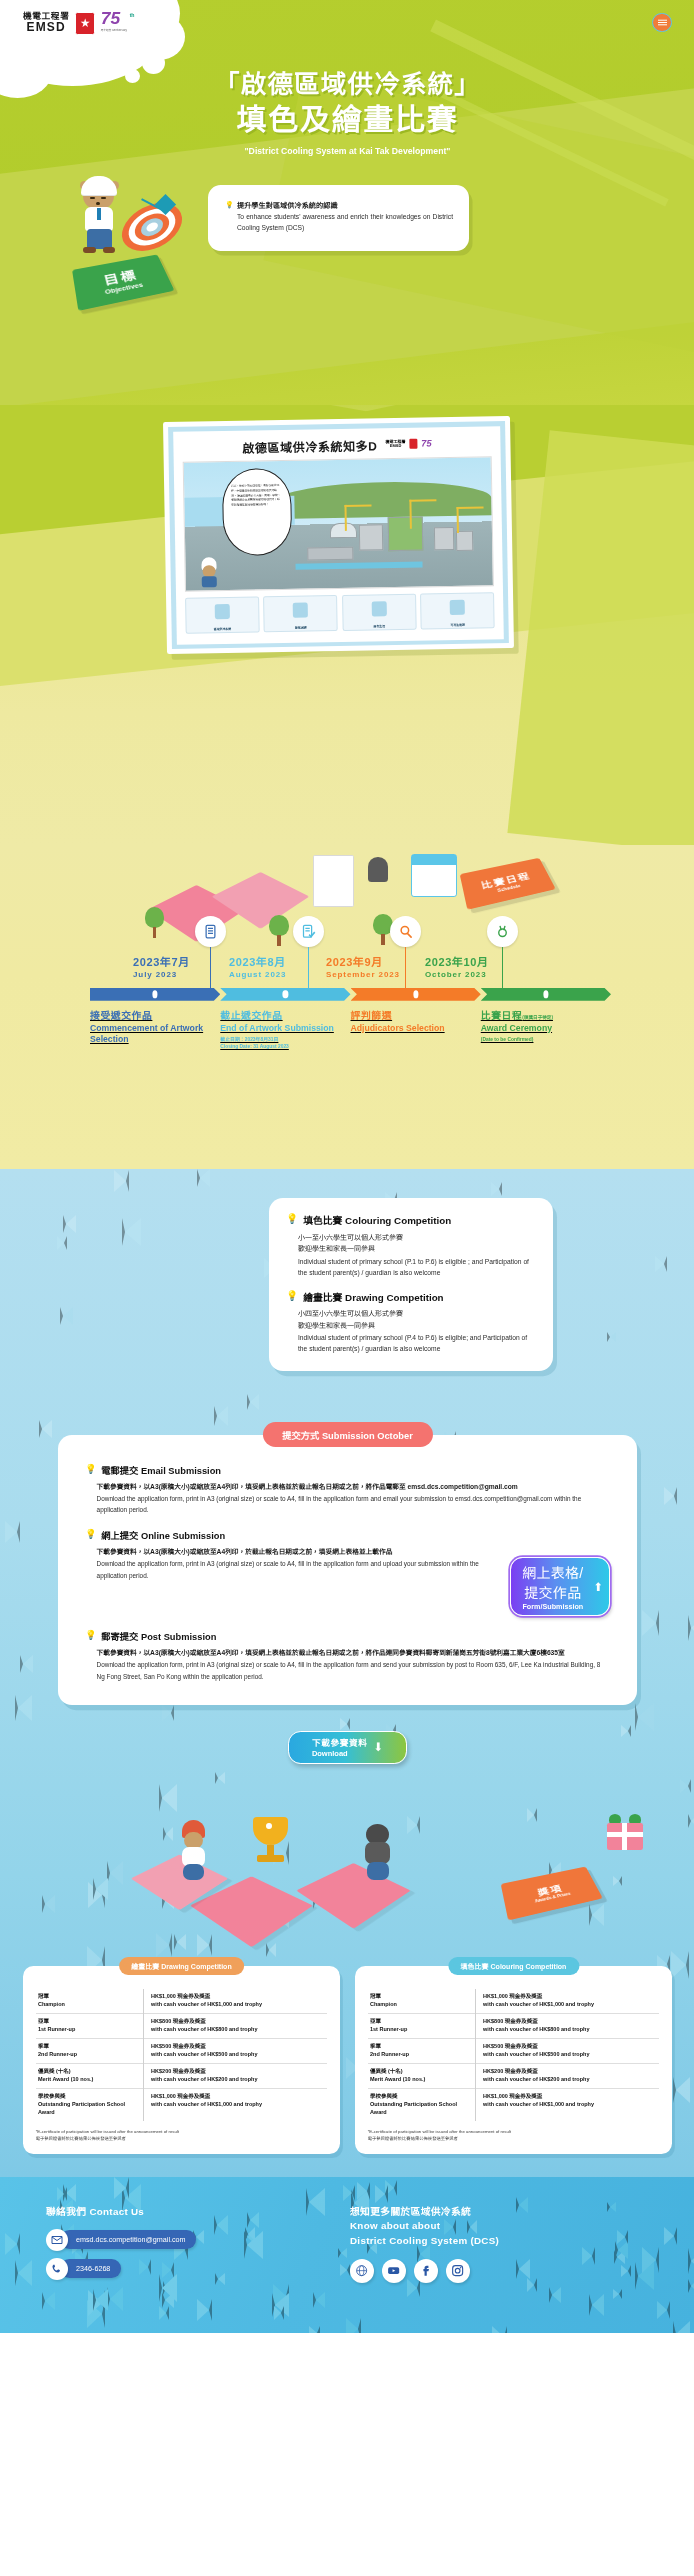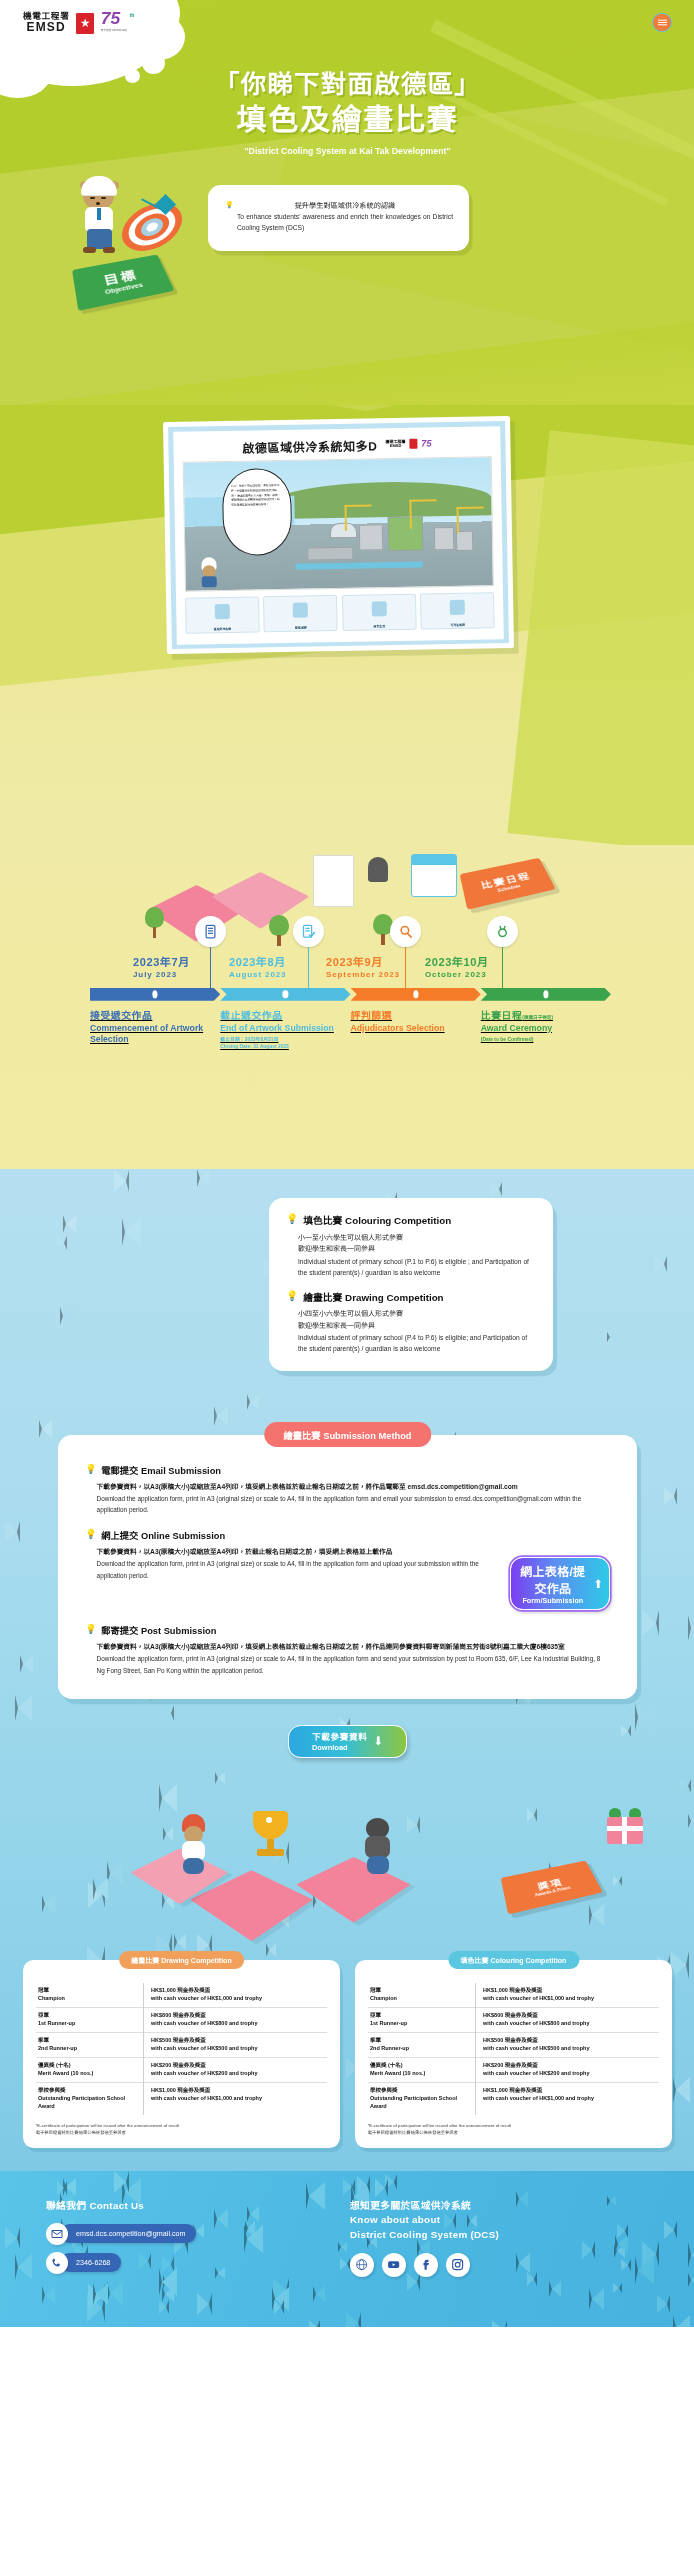--- a/index.html
+++ b/index.html
@@ -96,21 +96,21 @@
 
   
   .objectives {
     position: absolute; left: 208px; top: 185px; width: 261px;
     background: #fff; border-radius: 12.7px; padding: 15px 16px 17.4px 17.4px;
     box-shadow: 3.5px 4.6px 0 rgba(120,140,30,.25); z-index: 7;
   }
   .obj-item { margin-bottom: 9.3px; display: flex; gap: 4.6px; }
   .obj-item:last-child { margin-bottom: 0; }
   .bulb { flex: 0 0 auto; width: 7px; color:#222; font-size: 7px; line-height: 1.5; }
-  .obj-cn { font-size: 7.2px; font-weight: normal; color: #1d1d1d; line-height: 1.55; text-align: center; }
+  .obj-cn { font-size: 7.2px; font-weight: bold; color: #1d1d1d; line-height: 1.55; }
   .obj-en { font-size: 6.7px; color: #2b2b2b; line-height: 1.6; text-align: justify; margin-top: 1.2px; }
 
   
   .mascot-obj { position: absolute; left: 75px; top: 174px; z-index: 8; width: 133px; height: 139px; }
   .target { position:absolute; left: 45px; top: 21px; width: 64px; height: 64px; }
   .target .ring { position:absolute; border-radius:50%; left:50%; top:50%; transform: translate(-50%,-50%) rotate(-18deg) skewX(-12deg); }
   .r1 { width: 63px; height: 43px; background:#ef6c38; }
   .r2 { width: 49px; height: 33px; background:#fff; }
   .r3 { width: 36px; height: 24px; background:#ef6c38; }
   .r4 { width: 23px; height: 15.6px; background:#a8cfe0; }
@@ -272,21 +272,21 @@
   .online-row { display:flex; gap: 11.6px; align-items: flex-start; }
   .online-row .sub-text { flex: 1; }
   .form-btn {
     flex: 0 0 auto; margin-top: 15px; width: 100px;
     background: linear-gradient(90deg,#7b3ff2 0%, #5b8ef0 45%, #2ec9e8 100%);
     border: 1.7px solid #fff; border-radius: 12.7px; padding: 4px 5.8px;
     box-shadow: 0 0 0 1.7px #a06bf0, 1.7px 2.9px 3.5px rgba(0,0,0,.18);
     display:flex; align-items:center; justify-content:center; gap: 4.6px; cursor: pointer;
   }
   .form-btn .lbl { text-align:center; }
-  .form-btn .l1 { color:#fff; font-size: 12px; font-weight: bold; letter-spacing:0.3px; }
+  .form-btn .l1 { color:#fff; font-size: 14px; font-weight: normal; letter-spacing:0.3px; }
   .form-btn .l2 { color:#fff; font-size: 7.2px; font-weight: bold; }
   .form-btn .upic { color:#fff; font-size: 11.6px; }
 
   .dl-wrap { margin: 25.5px auto 0; width: 119px; position: relative; z-index: 4; }
   .dl-btn {
     background: linear-gradient(90deg,#2aa8e0 0%, #35bfd6 48%, #8dc63f 100%);
     border: 1.7px solid #fff; border-radius: 12.7px; padding: 4.6px 8px;
     box-shadow: 1.7px 2.9px 4px rgba(0,0,0,.2);
     display:flex; align-items:center; justify-content:center; gap: 5.8px; cursor:pointer;
   }
@@ -402,21 +402,21 @@
         <div class="th">th</div>
         <div class="sub">周年紀念 anniversary</div>
       </div>
     </div>
 
     <div class="menu-btn">
       <span></span>
     </div>
 
     <div class="hero-title">
-      <div class="title-cn1">「你睇下對面啟德區」</div>
+      <div class="title-cn1">「啟德區域供冷系統」</div>
       <div class="title-cn2">填色及繪畫比賽</div>
       <div class="title-en">
         <div>"District Cooling System at Kai Tak Development"</div>
       </div>
     </div>
 
     <div class="mascot-obj">
       <div class="target">
         <div class="ring r1"></div>
           <div class="ring r2"></div>
@@ -762,21 +762,21 @@
         </div>
         <div class="cat-body">
           <div class="cat-cn">小四至小六學生可以個人形式參賽</div>
           <div class="cat-cn">歡迎學生和家長一同參與</div>
           <div class="cat-en">Individual student of primary school (P.4 to P.6) is eligible; and Participation of the student parent(s) / guardian is also welcome</div>
         </div>
       </div>
     </div>
 
     <div class="sub-wrap">
-      <div class="sub-badge">繪畫比賽 Submission Method</div>
+      <div class="sub-badge">提交方式 Submission October</div>
       <div class="sub-card">
 
         <div class="sub-item">
           <div class="sub-title">
             <span>💡</span>
             <span>電郵提交 Email Submission</span>
           </div>
           <div class="sub-text">
             <div class="sub-cn">下載參賽資料，以A3(原稿大小)或縮放至A4列印，填妥網上表格並於截止報名日期或之前，將作品電郵至 emsd.dcs.competition@gmail.com</div>
             <div class="sub-en">Download the application form, print in A3 (original size) or scale to A4, fill in the application form and email your submission to emsd.dcs.competition@gmail.com within the application period.</div>

